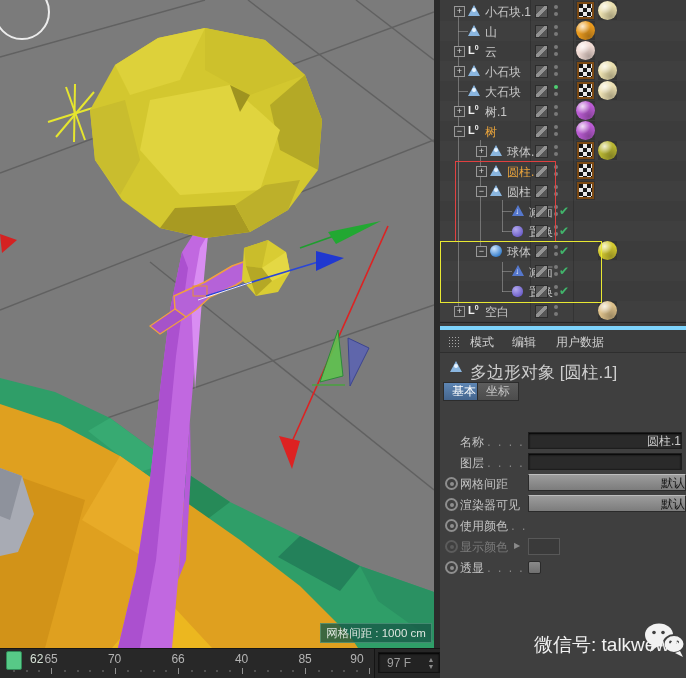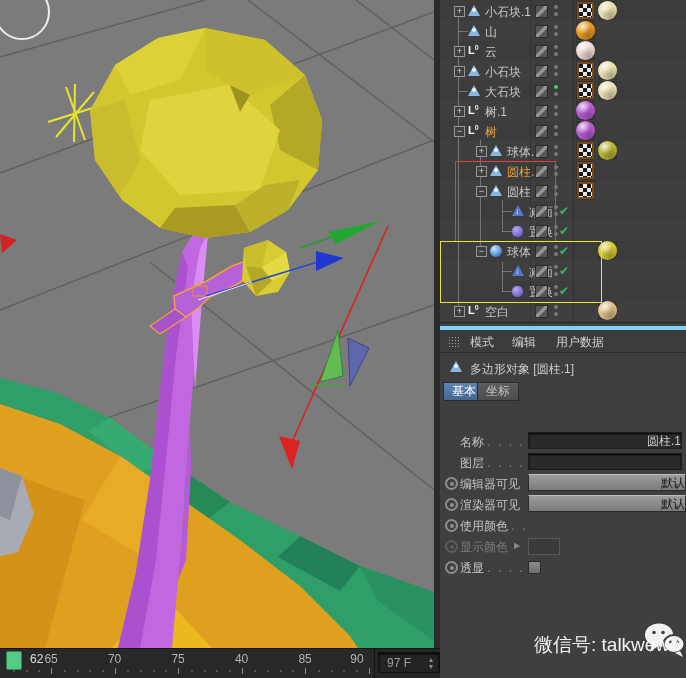--- a/index.html
+++ b/index.html
@@ -61,21 +61,21 @@
   .sel-box{position:absolute;pointer-events:none;}
   #red-box{border:1px solid #e04040;}
   #yellow-box{border:1px solid #e8e832;}
   
   #attr{position:absolute;left:0;top:326px;width:246px;height:352px;background:#3f3f3f;border-top:4px solid #7dd3fc;text-align:right;}
   #attr-menu{position:absolute;left:0;top:0;width:246px;height:22px;background:#3c3c3c;border-bottom:1px solid #2e2e2e;}
   #attr-menu .mi{position:absolute;top:4px;font-size:12px;color:#cfcfcf;}
   #burger{position:absolute;left:8px;top:6px;width:13px;height:11px;
      background-image:radial-gradient(#a8a8a8 34%,transparent 36%);background-size:3px 3px;}
   #attr-title{position:absolute;left:0;top:24px;width:246px;height:26px;}
-  #attr-title .t{position:absolute;left:30px;top:7px;font-size:12px;color:#cdcdcd;}
+  #attr-title .t{position:absolute;left:30px;top:7px;font-size:17px;color:#cdcdcd;}
   #attr-title .icon-poly{left:10px;top:7px;}
   .tab{position:absolute;top:52px;height:17px;font-size:12px;line-height:17px;padding:0 8px;color:#c4c4c4;
        background:linear-gradient(#5d5d5d,#4c4c4c);border:1px solid #2c2c2c;}
   .tab.sel{background:linear-gradient(#5e86b4,#44658e);color:#fff;}
   #sec-hdr{position:absolute;left:0;top:78px;width:246px;height:17px;background:#343434;
        border-top:1px solid #2c2c2c;border-bottom:1px solid #2c2c2c;color:#cdcdcd;font-size:12px;line-height:17px;padding-left:7px;box-sizing:border-box;}
   .f-row{position:absolute;left:0;width:246px;height:21px;}
   .f-radio{position:absolute;left:5px;top:4px;width:9px;height:9px;border-radius:50%;border:2px solid #8e8e8e;box-sizing:content-box;}
   .f-radio::after{content:"";position:absolute;left:2.5px;top:2.5px;width:4px;height:4px;border-radius:50%;background:#8e8e8e;}
   .f-radio.dim{border-color:#5c5c5c;}.f-radio.dim::after{background:#5c5c5c;}
@@ -177,20 +177,21 @@
       <polygon points="328,232 381,221 336,244" fill="#22a832"></polygon>
       <polygon points="279,436 300,441 292,469" fill="#dd2222"></polygon>
     </g>
 
     <g>
       <polygon points="320,382 338,330 343,376" fill="#5fc24f" fill-opacity="0.9" stroke="#2d8a3a" stroke-width="1"></polygon>
       <polygon points="348,338 369,348 350,386" fill="#5a63b4" fill-opacity="0.85" stroke="#3c4490" stroke-width="1"></polygon>
       <line x1="312" y1="385" x2="345" y2="385" stroke="#49a23e" stroke-width="1.5"></line>
     </g>
   </svg>
+  <div id="grid-label">网格间距 : 1000 cm</div>
   <div id="vsplit"></div>
 
   <div id="bottombar">
     <div id="ruler">
       <div id="playhead"></div>
       <span class="tl-label cur" style="left:30px;transform:none;">62</span>
 
     <span class="tick-minor" style="left: 13px;"></span>
         <span class="tick-minor" style="left: 25.7px;"></span>
         <span class="tick-minor" style="left: 38.4px;"></span>
@@ -215,21 +216,21 @@
         <span class="tick-minor" style="left: 279.7px;"></span>
         <span class="tick-minor" style="left: 292.4px;"></span>
         <span class="tick-major" style="left: 305.1px;"></span>
         <span class="tick-minor" style="left: 317.8px;"></span>
         <span class="tick-minor" style="left: 330.5px;"></span>
         <span class="tick-minor" style="left: 343.2px;"></span>
         <span class="tick-minor" style="left: 355.9px;"></span>
         <span class="tick-major" style="left: 368.6px;"></span>
         <span class="tl-label" style="left: 51.1px;">65</span>
         <span class="tl-label" style="left: 114.6px;">70</span>
-        <span class="tl-label" style="left: 178.1px;">75</span>
+        <span class="tl-label" style="left: 178.1px;">66</span>
         <span class="tl-label" style="left: 241.6px;">40</span>
         <span class="tl-label" style="left: 305.1px;">85</span>
         <span class="tl-label" style="left: 357px;">90</span>
       </div>
     <div id="frame-field">
       <span>97 F</span>
       <span id="frame-spin">▲<br>▼</span>
     </div>
   </div>
 
@@ -479,21 +480,21 @@
           <div class="f-row" style="top: 101px;">
             <span class="f-label">名称 <span style="letter-spacing:2px;color:#8a8a8a">. . . . .</span></span>
             <span class="f-input">圆柱.1</span>
           </div>
           <div class="f-row" style="top: 122px;">
             <span class="f-label">图层 <span style="letter-spacing:2px;color:#8a8a8a">. . . . .</span></span>
             <span class="f-input"></span>
           </div>
           <div class="f-row" style="top: 143px;">
             <span class="f-radio"></span>
-            <span class="f-label">编辑器可见</span>
+            <span class="f-label">网格间距</span>
             <span class="f-drop">默认</span>
           </div>
           <div class="f-row" style="top: 164px;">
             <span class="f-radio"></span>
             <span class="f-label">渲染器可见</span>
             <span class="f-drop">默认</span>
           </div>
           <div class="f-row" style="top: 185px;">
             <span class="f-radio"></span>
             <span class="f-label">使用颜色 <span style="letter-spacing:2px;color:#8a8a8a">. .</span></span>

